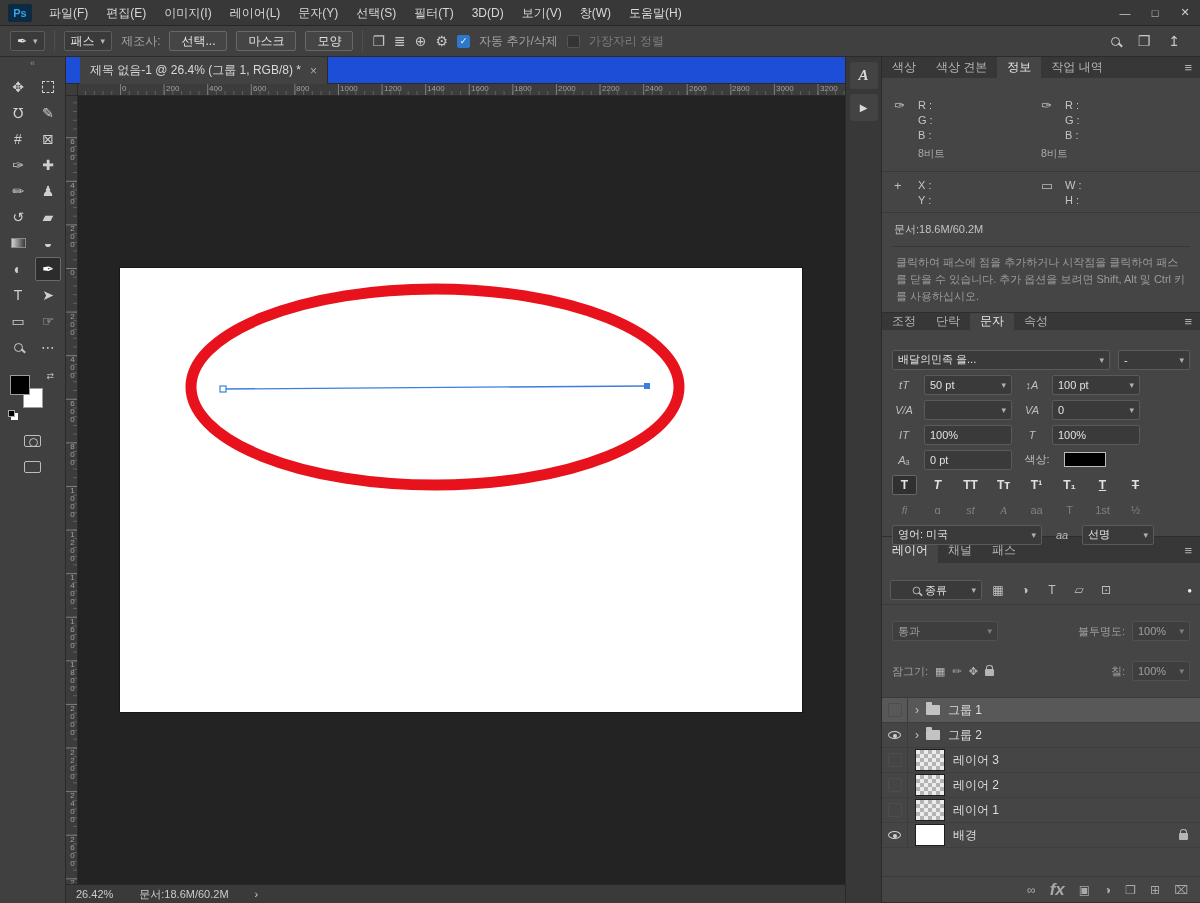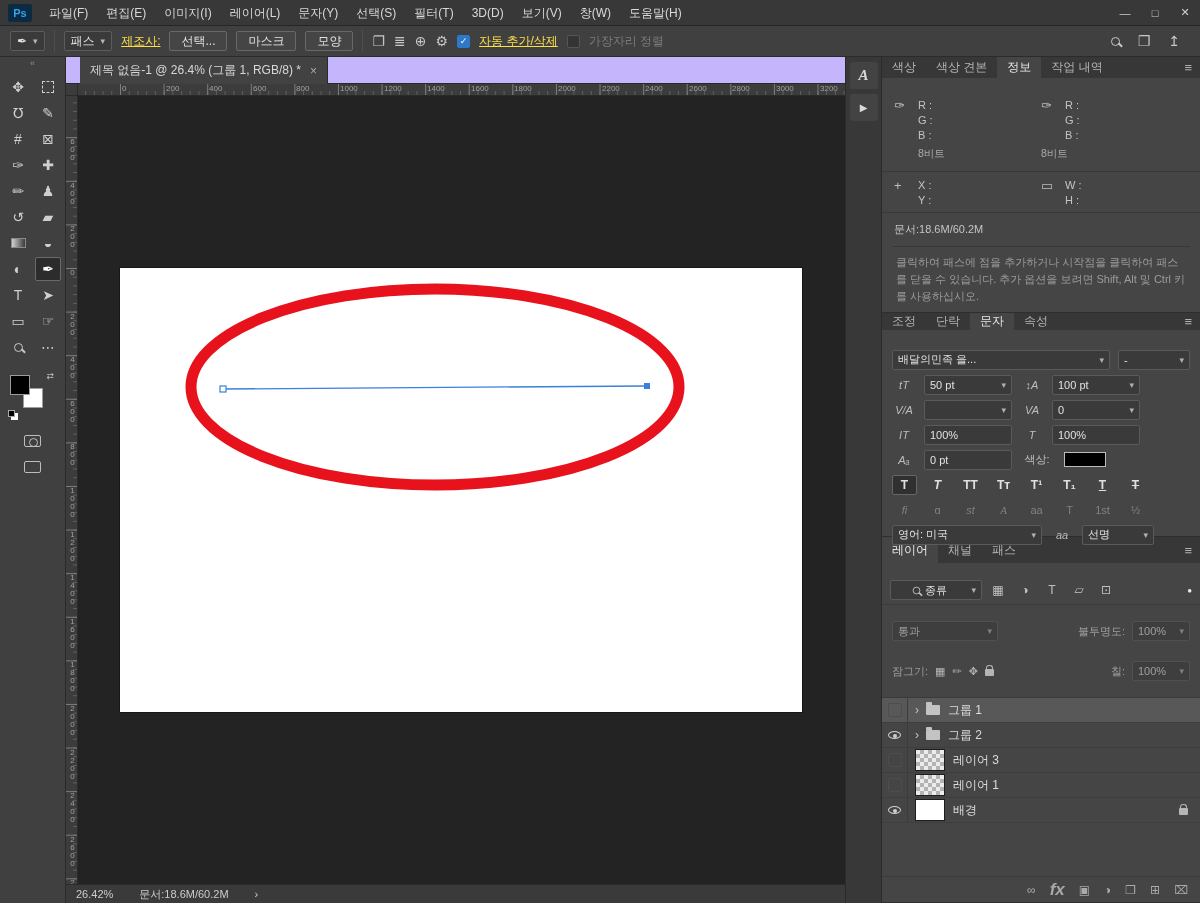--- a/index.html
+++ b/index.html
@@ -19,21 +19,21 @@
   .wbtn { width:30px; height:26px; display:flex; align-items:center; justify-content:center; color:#cfcfcf; font-size:11px; }
   
   .optionsbar { position:absolute; left:0; top:26px; width:1200px; height:31px;
     background:#404040; border-bottom:1px solid #2b2b2b; display:flex; align-items:center; padding:0 10px; gap:9px; }
   .osep { width:1px; height:22px; background:#2e2e2e; border-right:1px solid #4e4e4e; }
   .field { height:20px; background:#3a3a3a; border:1px solid #5c5c5c; border-radius:2px;
     display:inline-flex; align-items:center; padding:0 6px; gap:6px; color:#e0e0e0; font-size:12px; }
   .field .caret { color:#b5b5b5; font-size:9px; }
   .obtn { height:20px; padding:0 11px; background:#454545; border:1px solid #686868; border-radius:2px;
     color:#e2e2e2; font-size:12px; display:inline-flex; align-items:center; }
-  .olabel { color:#fde047;text-decoration:underline; }
+  .olabel { color:#a3a3a3; }
   .oicon { color:#c6c6c6; font-size:14px; }
   .cb { width:13px; height:13px; border:1px solid #7a7a7a; border-radius:2px; background:#343434;
     display:inline-flex; align-items:center; justify-content:center; font-size:9px; color:#fff; }
   .cb.checked { background:#2d78c8; border-color:#2d78c8; }
   .cb.dis { border-color:#555; }
   .dimtext { color:#7b7b7b; }
   .oright { margin-left:auto; display:flex; align-items:center; gap:18px; padding-right:10px; }
   
   .i-lens { position:relative; width:9px; height:9px; border:1.5px solid #c9c9c9; border-radius:50%; display:inline-block; }
   .i-lens::after { content:''; position:absolute; width:5px; height:1.5px; background:#c9c9c9;
@@ -55,21 +55,21 @@
   .swatches .bg { position:absolute; left:13px; top:13px; width:20px; height:20px; background:#fff; border:1px solid #9c9c9c; }
   .swatches .swap { position:absolute; right:-6px; top:-4px; font-size:9px; color:#b8b8b8; }
   .swatches .defaults { position:absolute; left:-2px; bottom:-4px; width:7px; height:7px; background:#000;
     border:1px solid #aaa; box-shadow:3px 3px 0 0 #fff; }
   .tb-bottom { margin-top:22px; display:flex; flex-direction:column; align-items:center; gap:14px; }
   .qmask { width:17px; height:12px; border:1px solid #bdbdbd; border-radius:2px; position:relative; }
   .qmask::after { content:''; position:absolute; left:4px; top:1.5px; width:7px; height:7px; border-radius:50%; border:1px solid #bdbdbd; }
   .smode { width:17px; height:12px; border:1px solid #bdbdbd; border-radius:2px; }
   
   .docarea { position:absolute; left:66px; top:57px; width:779px; height:846px; background:#333333; }
-  .tabstrip { position:absolute; left:0; top:0; right:0; height:27px; background:#c4b5fd; border-bottom:1px solid #292929; }
+  .tabstrip { position:absolute; left:0; top:0; right:0; height:27px; background:#1d4ed8; border-bottom:1px solid #292929; }
   .doctab { display:inline-flex; align-items:center; height:27px; margin-left:14px; padding:0 10px;
     background:#424242; color:#d8d8d8; font-size:12px; gap:9px; border-right:1px solid #2a2a2a; }
   .doctab .close { color:#a8a8a8; font-size:12px; }
   .rcorner { position:absolute; left:0; top:27px; width:12px; height:12px; background:#3c3c3c;
     border-right:1px solid #2a2a2a; border-bottom:1px solid #2a2a2a; }
   .hruler { position:absolute; left:12px; top:27px; right:0; height:12px; background:#3c3c3c; border-bottom:1px solid #2a2a2a;
     background-image:
       linear-gradient(90deg,#7d7d7d 0 1px,transparent 1px),
       linear-gradient(90deg,#5f5f5f 0 1px,transparent 1px);
     background-size:43.6px 100%, 8.72px 4px;
@@ -594,20 +594,27 @@
               <span class="eyebox"></span>
             </span>
           <span class="thumb checker"></span>
           <span class="lname">레이어 3</span>
         </div>
         <div class="lrow">
           <span class="eyecell">
               <span class="eyebox"></span>
             </span>
           <span class="thumb checker"></span>
+          <span class="lname">레이어 2</span>
+        </div>
+        <div class="lrow">
+          <span class="eyecell">
+              <span class="eyebox"></span>
+            </span>
+          <span class="thumb checker"></span>
           <span class="lname">레이어 1</span>
         </div>
         <div class="lrow">
           <span class="eyecell">
               <span class="i-eye"></span>
             </span>
           <span class="thumb white"></span>
           <span class="lname">배경</span>
           <span class="lockicon rowlock"></span>
         </div>

